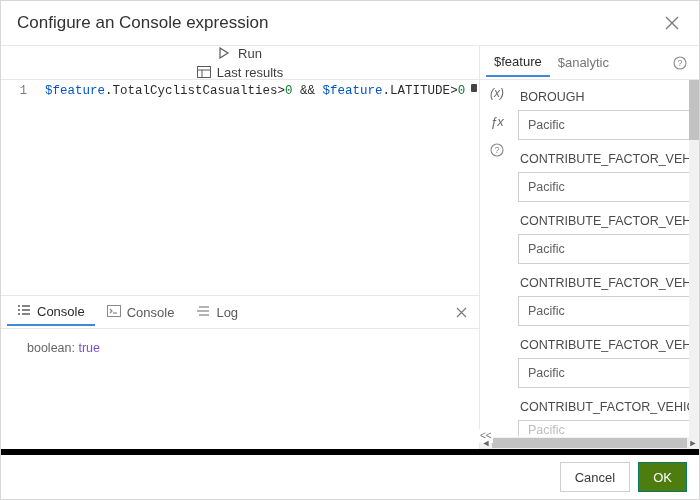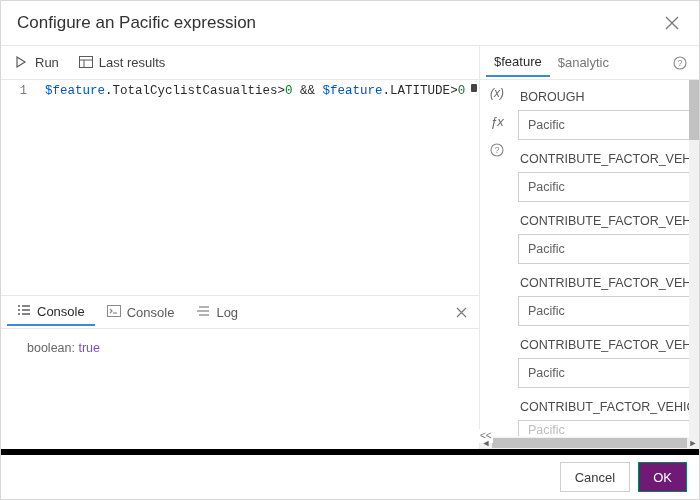--- a/index.html
+++ b/index.html
@@ -4,21 +4,21 @@
 <style>
   * { box-sizing: border-box; margin: 0; padding: 0; }
   html, body { width: 700px; height: 500px; font-family: "Segoe UI", Arial, sans-serif; font-size: 13px; color: #323232; overflow: hidden; background:#fff;}
   .dialog { width: 700px; height: 500px; border: 1px solid #d7d7d7; display: flex; flex-direction: column; }
   .header { display: flex; align-items: center; justify-content: space-between; padding: 12px 16px; border-bottom: 1px solid #e8e8e8; }
   .title { font-size: 17px; font-weight: 400; color:#323232; }
   .close-x { font-size: 16px; color: #6a6a6a; cursor: pointer; padding: 2px 4px; }
   .body { flex: 1; display: flex; overflow: hidden; position:relative;}
   .left { flex: 1; display: flex; flex-direction: column; border-right: 1px solid #e8e8e8; min-width:0;}
   .right { width: 219px; display: flex; flex-direction: column; position:relative;}
-  .toolbar { display: flex; align-items: center; height: 34px; border-bottom: 1px solid #e8e8e8; padding: 0 6px; gap: 4px; }
+  .toolbar { display: flex; align-items: center; height: 34px; border-bottom: 1px solid #e8e8e8; padding: 0 6px; gap: 4px; flex-direction: column; }
   .tbtn { display: inline-flex; align-items: center; gap: 6px; height: 26px; padding: 0 8px; border-radius: 2px; color:#3f3f3f; cursor:pointer;}
   .tb-icon { display:inline-flex; width:14px; height:14px; color:#5b5b5b; }
   .editor { flex:1; position: relative; display:flex; overflow:hidden; }
   .gutter { width: 40px; text-align: right; padding: 4px 14px 0 0; color:#7a7a7a; font-family: Consolas, "Courier New", monospace; font-size: 12px; background:#fff;}
   .code { flex:1; padding: 4px 4px 0 4px; font-family: Consolas, "Courier New", monospace; font-size: 12.5px; white-space: pre; color:#2b2b2b;}
   .tok-var { color: #0055c4; }
   .tok-lit { color: #0b7d2e; }
   .scrollmark { position:absolute; top:4px; right:2px; width:6px; height:8px; background:#444; border-radius:1px;}
   .out-tabs { display:flex; align-items:center; height:34px; border-top:1px solid #e8e8e8; border-bottom:1px solid #e8e8e8; padding:0 6px; gap:2px;}
   .out-tab { display:inline-flex; align-items:center; gap:6px; padding:0 10px; height:28px; color:#5a5a5a; cursor:pointer;}
@@ -38,30 +38,30 @@
   .field-label { font-size:12.5px; color:#4a4a4a; padding:4px 2px 6px 2px; white-space:nowrap; overflow:hidden; text-overflow: clip;}
   .field-input { width: 176px; height:30px; border:1px solid #cfcfcf; padding:0 9px; font-size:12.5px; color:#606060; margin-bottom:8px; cursor:pointer; display:flex; align-items:center;}
   .v-scroll { position:absolute; top:34px; right:0; bottom:0; width:10px; background:#f1f1f1;}
   .v-thumb { position:absolute; top:0; right:0; width:10px; height:60px; background:#c2c2c2;}
   .h-scroll { height:12px; background:#f1f1f1; position:relative; display:flex; align-items:center; justify-content:space-between;}
   .h-thumb { position:absolute; left:12px; right:12px; height:10px; top:1px; background:#c2c2c2;}
   .h-arrow { width:12px; height:12px; display:inline-flex; align-items:center; justify-content:center; color:#666; font-size:9px; z-index:2; cursor:pointer;}
   .collapse { position:absolute; left:-1px; bottom:6px; font-size:10px; color:#777; background:#fff; padding:2px 1px; cursor:pointer; line-height:1;}
   .footer { height:50px; border-top:6px solid #000000; display:flex; align-items:center; justify-content:flex-end; gap:8px; padding:0 12px;}
   .btn { height:30px; padding:0 14px; border:1px solid #cfcfcf; background:#fff; color:#3a3a3a; cursor:pointer; font-size:13px;}
-  .btn.primary { background:#701a75; border-color:#077a60; color:#fff;}
+  .btn.primary { background:#4d7c0f; border-color:#077a60; color:#fff;}
   svg { display:block; }
 </style>
 </head>
 <body>
 
 <div class="dialog">
 
   <div class="header">
-    <div class="title">Configure an Pacific expression</div>
+    <div class="title">Configure an Console expression</div>
     <div class="close-x">
       <svg width="14" height="14" viewBox="0 0 14 14">
           <path d="M1 1 L13 13 M13 1 L1 13" stroke="#7a7a7a" stroke-width="1.4" fill="none"></path>
         </svg>
     </div>
   </div>
 
   <div class="body">
     <div class="left">
 

